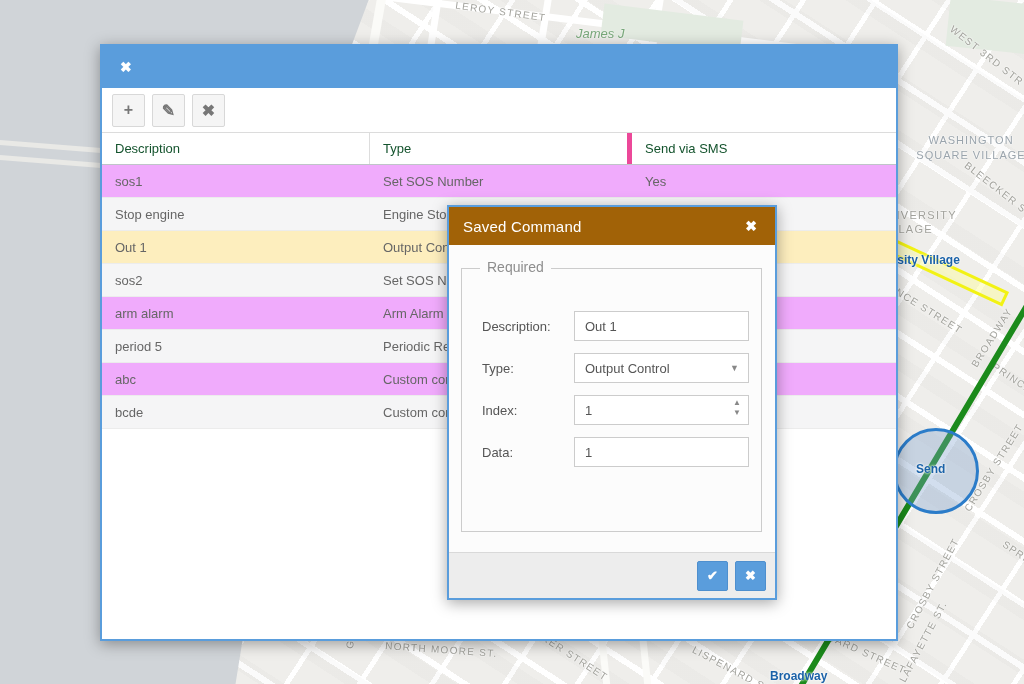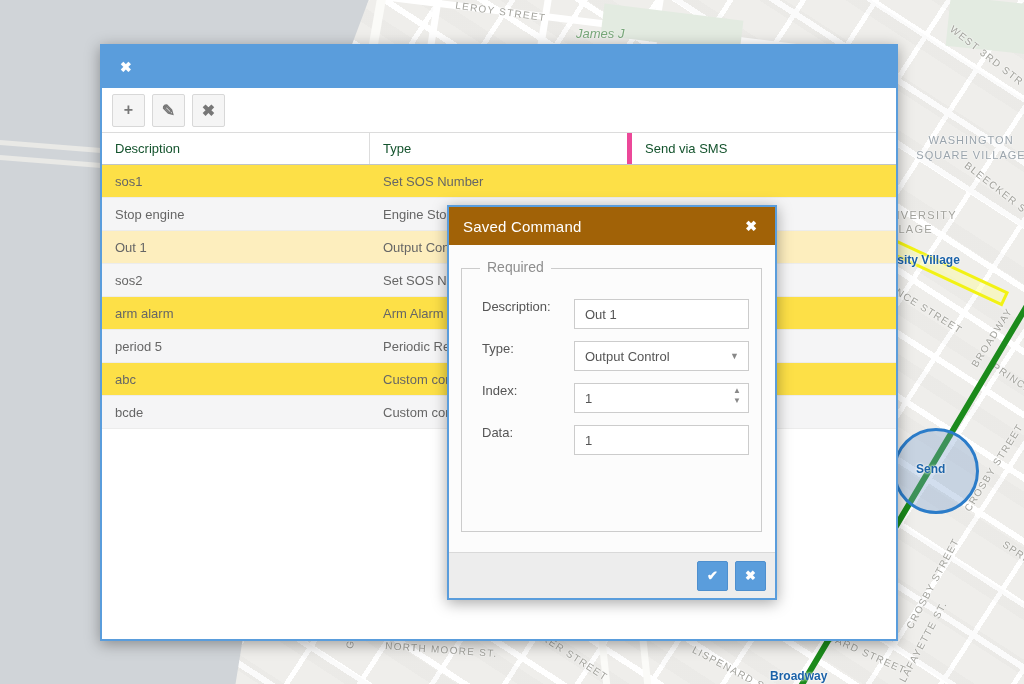--- a/index.html
+++ b/index.html
@@ -73,32 +73,32 @@
   .m-close{color:#fff;font-size:14px;font-weight:bold;cursor:pointer;padding:2px 4px;}
   .toolbar{height:45px;display:flex;align-items:center;padding:0 10px;border-bottom:1px solid #DCDCDC;background:#fff;}
   .tb-btn{width:33px;height:33px;margin-right:7px;background:#F5F5F5;border:1px solid #D8D8D8;border-radius:2px;
     color:#777;font-size:16px;font-weight:bold;display:flex;align-items:center;justify-content:center;cursor:pointer;}
   .thead{display:flex;height:32px;align-items:center;border-bottom:1px solid #BFC5C9;font-size:13px;color:#14532d;}
   .th{padding-left:13px;height:100%;display:flex;align-items:center;}
   .th-desc{width:268px;border-right:1px solid #DDD;}
   .th-type{width:262px;border-right:5px solid #ec4899;}
   .th-sms{flex:1;}
   .trow{display:flex;height:33px;align-items:center;font-size:13px;color:#666;border-bottom:1px solid #ECECEC;
-    background:#fde047;cursor:pointer;}
+    background:#f0abfc;cursor:pointer;}
   .trow:nth-child(even){background:#F5F5F6;}
   .trow.selected{background:#FDEEBE;}
   .td{padding-left:13px;overflow:hidden;white-space:nowrap;}
   .td-desc{width:268px;} .td-type{width:262px;} .td-sms{flex:1;}
   
   .modal-sub{left:447px;top:205px;width:330px;height:395px;background:#FCFCFC;}
   .s-header{height:38px;background:#a16207;display:flex;align-items:center;padding:0 14px;}
   .s-body{position:relative;height:309px;}
   .fieldset{position:absolute;left:12px;right:13px;top:23px;height:264px;border:1px solid #CCC;padding-top:30px;}
   .legend{position:absolute;top:-10px;left:18px;background:#FCFCFC;padding:0 7px;color:#8E8E8E;font-size:14px;}
-  .frow{display:flex;height:30px;margin:0 12px 12px 12px;}
+  .frow{display:flex;align-items:center;height:30px;margin:12px 12px 12px 12px;}
   .flabel{flex:0 0 100px;font-size:13px;color:#555;padding-left:8px;}
   .fctrl{flex:1;position:relative;height:30px;}
   .tinput{width:100%;height:30px;border:1px solid #CCC;background:#fff;font-family:"Liberation Sans",sans-serif;
     font-size:13px;color:#555;padding:0 10px;outline:none;}
   .chk{width:17px;height:17px;accent-color:#fff;margin:0;cursor:pointer;}
   .selectbox{width:100%;height:30px;border:1px solid #CCC;background:#fff;display:flex;align-items:center;
     padding:0 10px;font-size:13px;color:#555;cursor:pointer;}
   .caret{position:absolute;right:10px;top:10px;font-size:9px;color:#888;}
   .spin{position:absolute;right:6px;top:3px;display:flex;flex-direction:column;line-height:1;}
   .spin span{font-size:8px;color:#888;cursor:pointer;padding:1px 2px;}
@@ -168,20 +168,21 @@
     </div>
     <div class="thead">
       <div class="th th-desc">Description</div>
       <div class="th th-type">Type</div>
       <div class="th th-sms">Send via SMS</div>
     </div>
     <div>
       <div class="trow">
         <div class="td td-desc">sos1</div>
         <div class="td td-type">Set SOS Number</div>
+        <div class="td td-sms">Yes</div>
       </div>
 
       <div class="trow">
         <div class="td td-desc">Stop engine</div>
         <div class="td td-type">Engine Stop</div>
         <div class="td td-sms"></div>
       </div>
 
       <div class="trow selected">
         <div class="td td-desc">Out 1</div>

